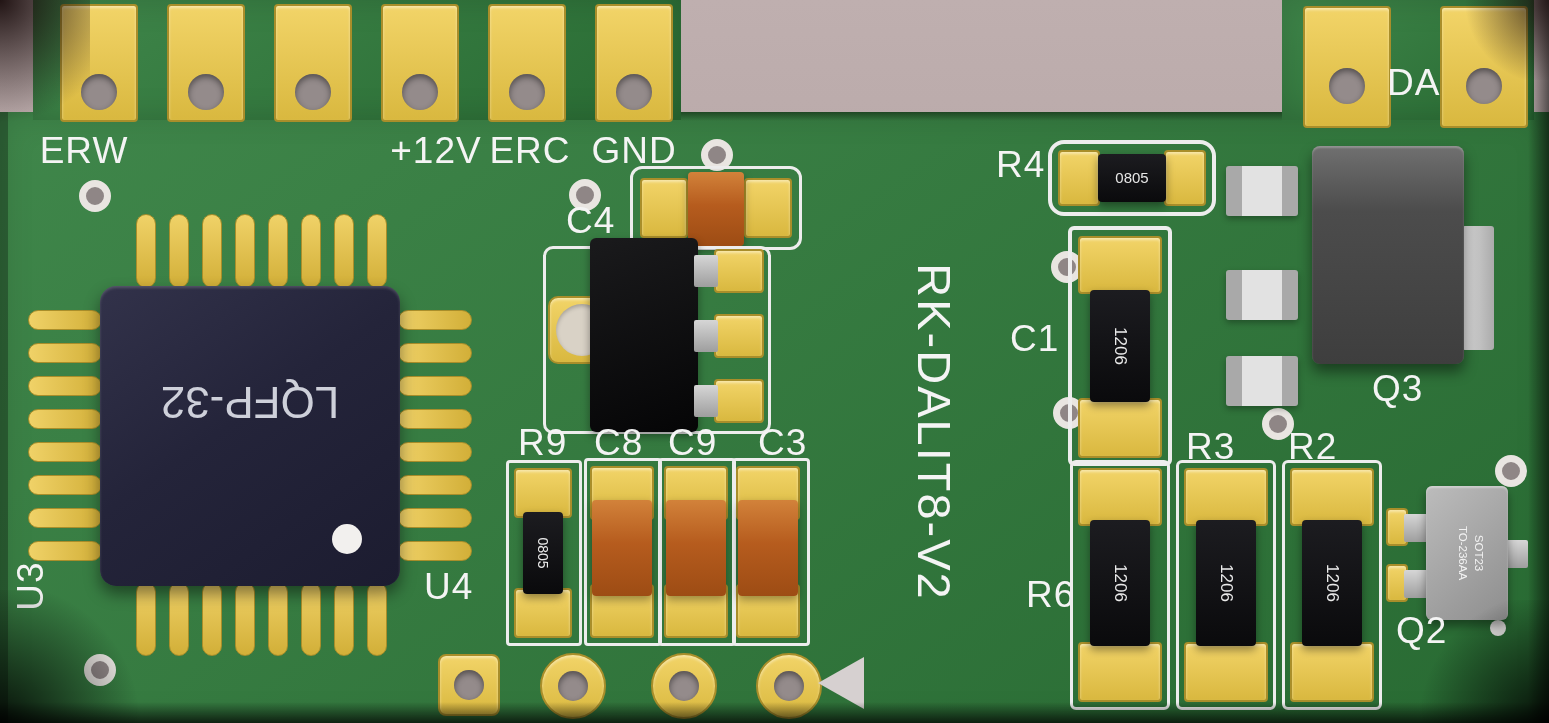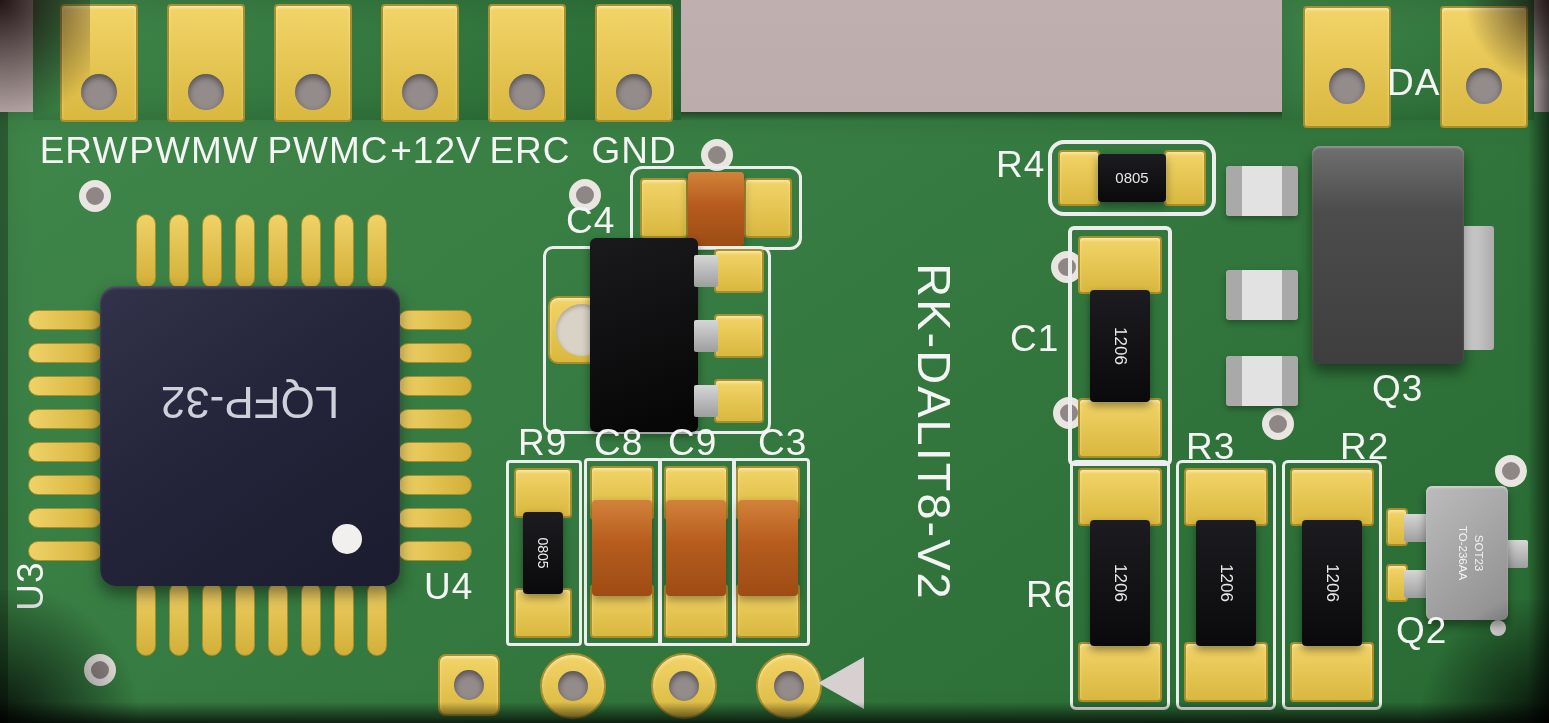--- a/index.html
+++ b/index.html
@@ -57,22 +57,20 @@
   <div class="pad" style="left:488px;top:4px;width:78px;height:118px"></div>
   <div class="pad" style="left:595px;top:4px;width:78px;height:118px"></div>
   <div class="hole" style="left:81px;top:74px;width:36px;height:36px"></div>
   <div class="hole" style="left:188px;top:74px;width:36px;height:36px"></div>
   <div class="hole" style="left:295px;top:74px;width:36px;height:36px"></div>
   <div class="hole" style="left:402px;top:74px;width:36px;height:36px"></div>
   <div class="hole" style="left:509px;top:74px;width:36px;height:36px"></div>
   <div class="hole" style="left:616px;top:74px;width:36px;height:36px"></div>
 
   <div class="silk refdes" style="left:36px;top:130px;width:96px;text-align:center">ERW</div>
-  <div class="silk refdes" style="left:126px;top:130px;width:136px;text-align:center">PWMW</div>
-  <div class="silk refdes" style="left:260px;top:130px;width:136px;text-align:center">PWMC</div>
   <div class="silk refdes" style="left:384px;top:130px;width:104px;text-align:center">+12V</div>
   <div class="silk refdes" style="left:487px;top:130px;width:86px;text-align:center">ERC</div>
   <div class="silk refdes" style="left:586px;top:130px;width:96px;text-align:center">GND</div>
 
   <div class="pad" style="left:1303px;top:6px;width:88px;height:122px"></div>
   <div class="pad" style="left:1440px;top:6px;width:88px;height:122px"></div>
   <div class="hole" style="left:1329px;top:68px;width:36px;height:36px"></div>
   <div class="hole" style="left:1466px;top:68px;width:36px;height:36px"></div>
   <div class="silk refdes" style="left:1387px;top:62px">DA</div>
 
@@ -203,21 +201,21 @@
 
   <div class="graychip" style="left:1226px;top:166px;width:72px;height:50px"></div>
   <div class="graychip" style="left:1226px;top:270px;width:72px;height:50px"></div>
   <div class="graychip" style="left:1226px;top:356px;width:72px;height:50px"></div>
 
   <div class="abs" style="left:1462px;top:226px;width:32px;height:124px;background:linear-gradient(90deg,#dcdcdc,#ababab);border-radius:3px"></div>
   <div class="abs" style="left:1312px;top:146px;width:152px;height:218px;border-radius:8px;background:linear-gradient(180deg,#707070 0%,#4c4c4c 30%,#3e3e3e 100%);box-shadow:0 8px 14px rgba(0,0,0,0.45), inset 0 2px 2px rgba(255,255,255,0.25)"></div>
   <div class="silk refdes" style="left:1372px;top:368px">Q3</div>
 
   <div class="silk refdes" style="left:1186px;top:426px">R3</div>
-  <div class="silk refdes" style="left:1340px;top:426px">R2</div>
+  <div class="silk refdes" style="left:1288px;top:426px">R2</div>
   <div class="silk refdes" style="left:1026px;top:574px">R6</div>
 
   <div class="outline" style="left:1070px;top:460px;width:100px;height:250px"></div>
   <div class="pad" style="left:1078px;top:468px;width:84px;height:58px"></div>
   <div class="pad" style="left:1078px;top:642px;width:84px;height:60px"></div>
   <div class="chip-black" style="left:1090px;top:520px;width:60px;height:126px">
     <div class="vtext" style="left:-20px;top:53px;width:100px;height:20px;line-height:20px;font-size:17px">1206</div>
   </div>
 
   <div class="outline" style="left:1176px;top:460px;width:100px;height:250px"></div>

